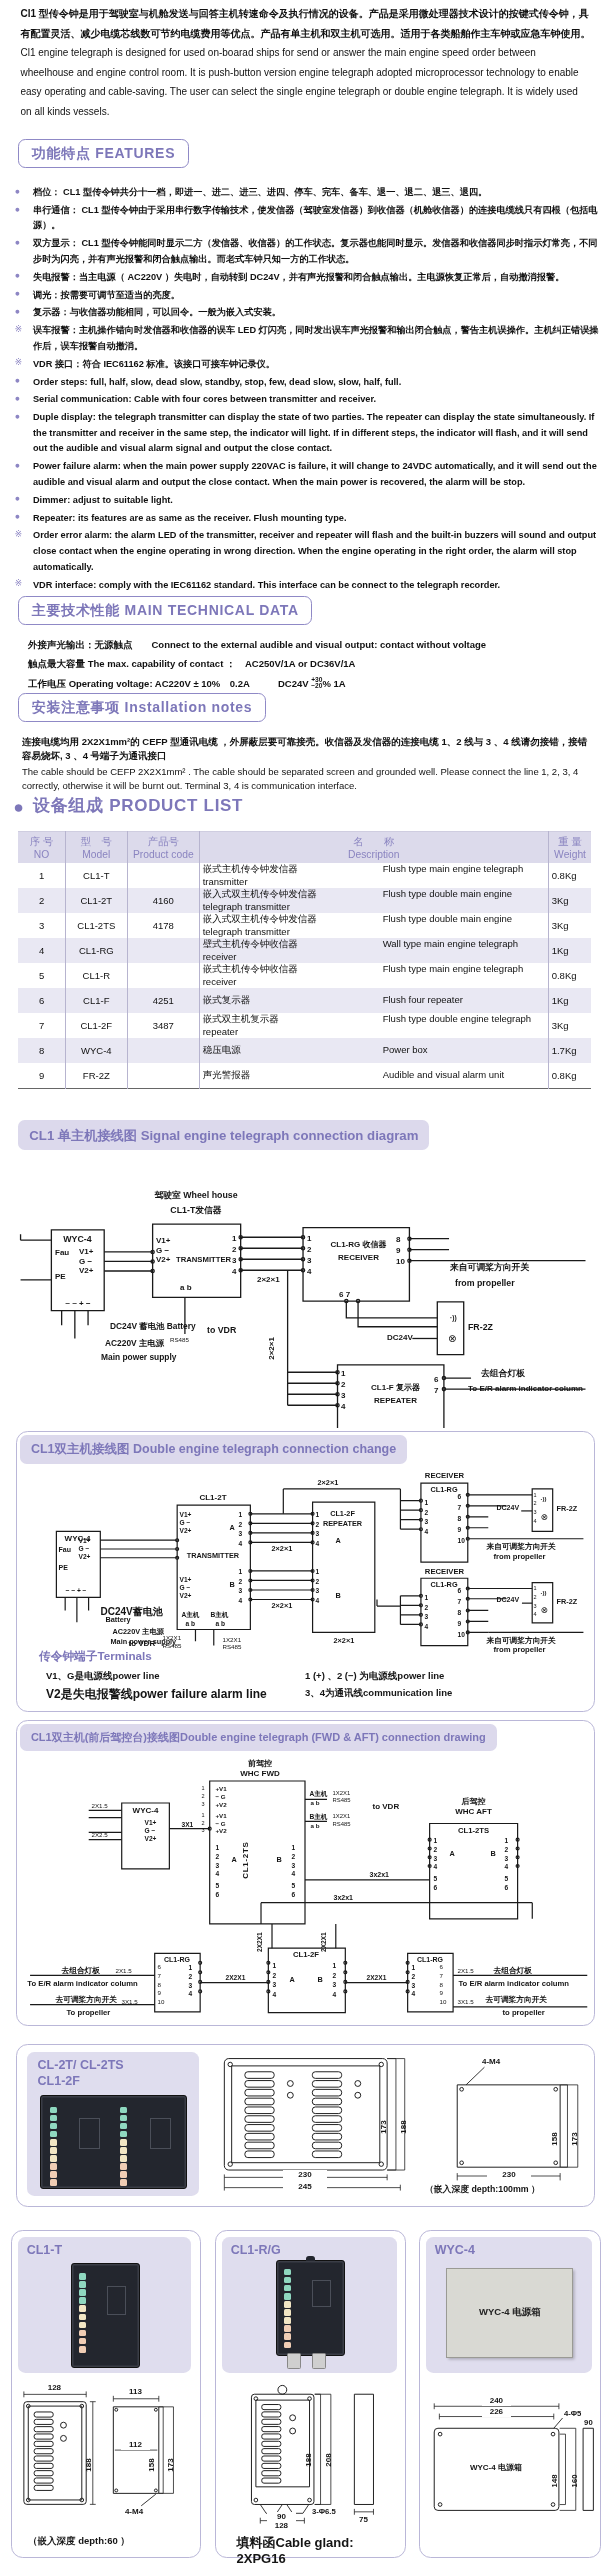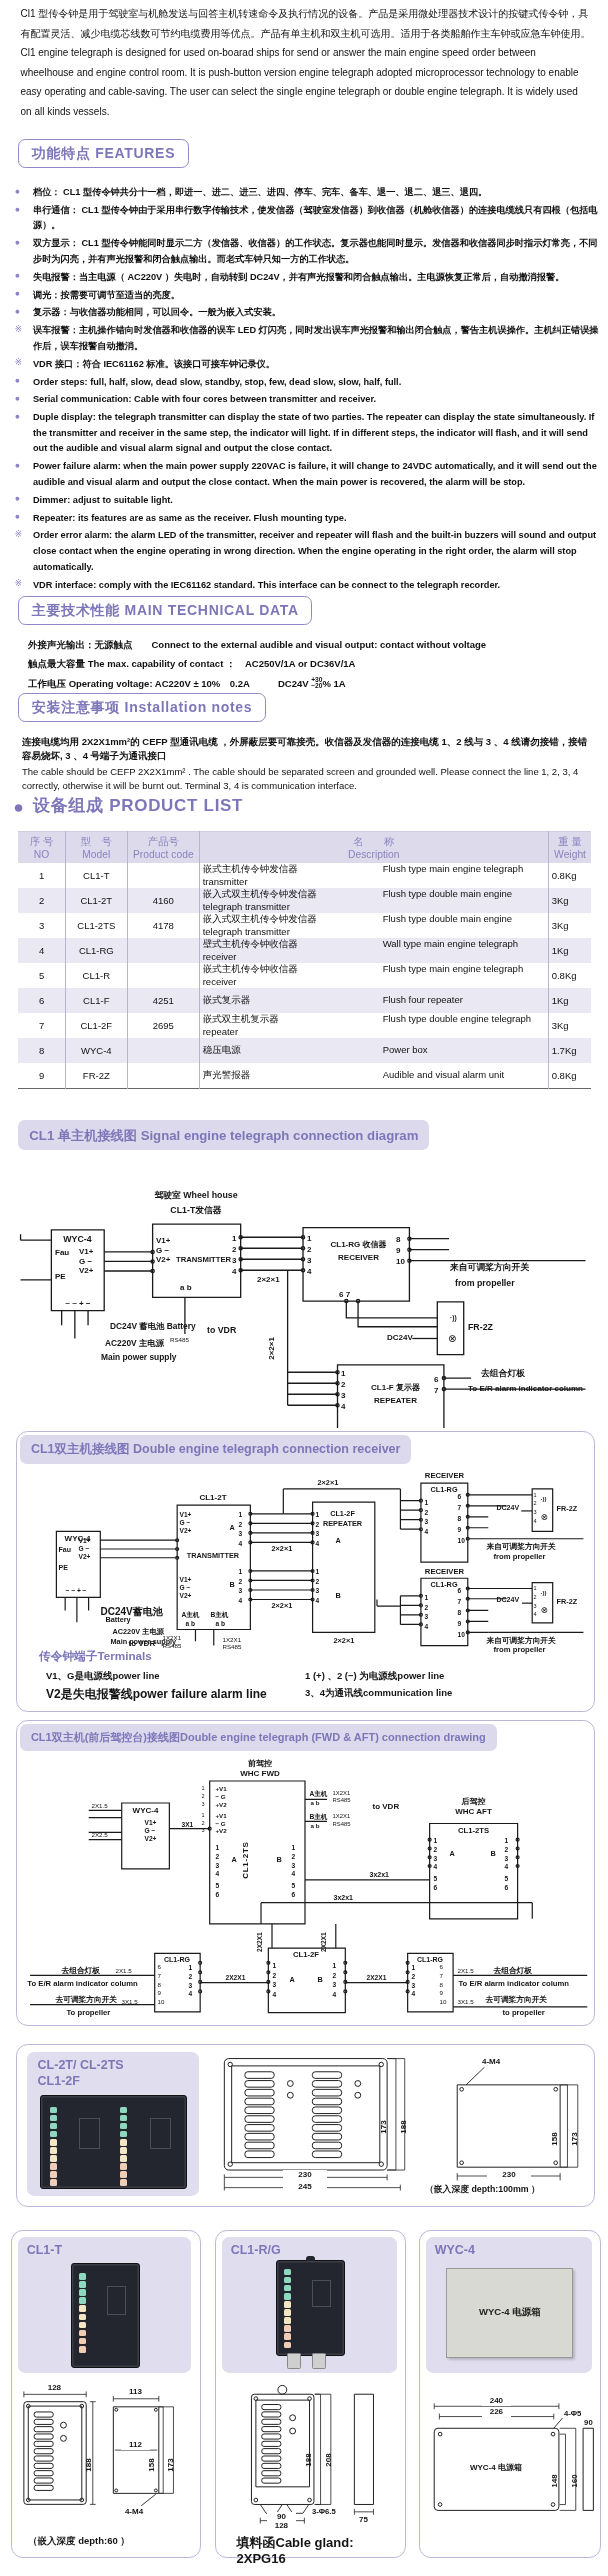--- a/index.html
+++ b/index.html
@@ -13,21 +13,21 @@
   .badge{position:absolute;border:1.5px solid #8f89c6;border-radius:7.3px;color:#7d77b9;background:#fff;
          font-size:14px;font-weight:bold;padding:5.1px 12.5px 4.4px;letter-spacing:0.7px;white-space:nowrap}
   .band{position:absolute;background:#dcd9ec;color:#7d77b9;border-radius:6.6px;font-size:13.2px;
         font-weight:bold;padding:6.6px 11px 5.9px;white-space:nowrap}
   .obox{position:absolute;border:1.5px solid #bab7d8;border-radius:11.7px;background:#fff}
   .ppanel{position:absolute;background:#dfddee;border-radius:7.3px}
   .ptitle{position:absolute;color:#7d77b9;font-size:12.5px;font-weight:bold}
   .feat{display:flex;margin-bottom:2.2px}
   .fb{width:18.3px;flex:none;color:#8d86c4;font-size:8.8px;padding-top:0.7px;text-align:left}
   .ft{flex:1;font-size:9.2px;line-height:1.7;font-weight:bold}
-  .intro-zh{font-size:10px;font-weight:normal;line-height:1.95;margin:0}
+  .intro-zh{font-size:10px;font-weight:bold;line-height:1.95;margin:0}
   .intro-en{font-size:10px;line-height:1.95;margin:0}
   .techline{font-size:9.5px;font-weight:bold;line-height:2.05}
   .stack{display:inline-block;font-size:6.6px;line-height:1.05;vertical-align:-1.5px;font-weight:bold}
   table.ptable{border-collapse:collapse;table-layout:fixed;width:572px;font-size:9.5px}
   table.ptable th{background:#dcdaeb;color:#8a84c0;font-weight:normal;font-size:10.3px;padding:2.9px 1.5px;border-left:0.7px solid #b7b4cf}
   table.ptable td{padding:0 2.9px;border-left:0.7px solid #b7b4cf;height:25px}
   table.ptable tr.alt td{background:#e9e8f3}
   table.ptable .first{border-left:none}
   table.ptable{border-bottom:1.5px solid #666;border-top:0.7px solid #cfcde0}
   .dz{display:inline-block;width:180px;vertical-align:top}
@@ -203,21 +203,21 @@
     <tr class="alt">
         <td class="first ctr">6</td>
         <td class="ctr">CL1-F</td>
         <td class="ctr">4251</td>
         <td><span class="dz">嵌式复示器</span><span>Flush four repeater</span></td>
         <td>1Kg</td>
       </tr>
     <tr>
         <td class="first ctr">7</td>
         <td class="ctr">CL1-2F</td>
-        <td class="ctr">2695</td>
+        <td class="ctr">3487</td>
         <td><span class="dz">嵌式双主机复示器</span><span>Flush type double engine telegraph repeater</span></td>
         <td>3Kg</td>
       </tr>
     <tr class="alt">
         <td class="first ctr">8</td>
         <td class="ctr">WYC-4</td>
         <td class="ctr"></td>
         <td><span class="dz">稳压电源</span><span>Power box</span></td>
         <td>1.7Kg</td>
       </tr>
@@ -320,21 +320,21 @@
 4</div>
   <div class="lbl b ctr" style="left:357px;top:225px;width:77px;font-size:8px">CL1-F  复示器</div>
   <div class="lbl b ctr" style="left:357px;top:238px;width:77px;font-size:8px">REPEATER</div>
   <div class="lbl b" style="left:434px;top:216px;font-size:8px;line-height:11px">6
 7</div>
   <div class="lbl b" style="left:481px;top:210px;font-size:8.8px">去组合灯板</div>
   <div class="lbl b" style="left:468px;top:226px;font-size:8px">To E/R alarm indicator column</div>
 </div>
 
 <div class="obox" style="left:16px;top:1431px;width:577px;height:279px">
-  <div class="band" style="left:2.9px;top:2.9px;font-size:12.5px">CL1双主机接线图  Double engine telegraph connection receiver</div>
+  <div class="band" style="left:2.9px;top:2.9px;font-size:12.5px">CL1双主机接线图  Double engine telegraph connection change</div>
   <div class="abs" style="left:1.5px;top:35px;width:574px;height:183px">
     <svg class="diag" width="574" height="183" style="stroke:#1a1a1a;fill:none;stroke-width:1.2" viewBox="0 0 782 250">
       <rect x="50" y="88" width="60" height="90"></rect>
       <rect x="215" y="52" width="100" height="170"></rect>
       <rect x="400" y="48" width="85" height="178"></rect>
       <rect x="548" y="22" width="64" height="108"></rect>
       <rect x="700" y="30" width="28" height="58"></rect>
       <rect x="548" y="152" width="64" height="92"></rect>
       <rect x="700" y="158" width="28" height="55"></rect>
       <path d="M110,100 H215 M110,112 H215 M110,124 H215"></path>

